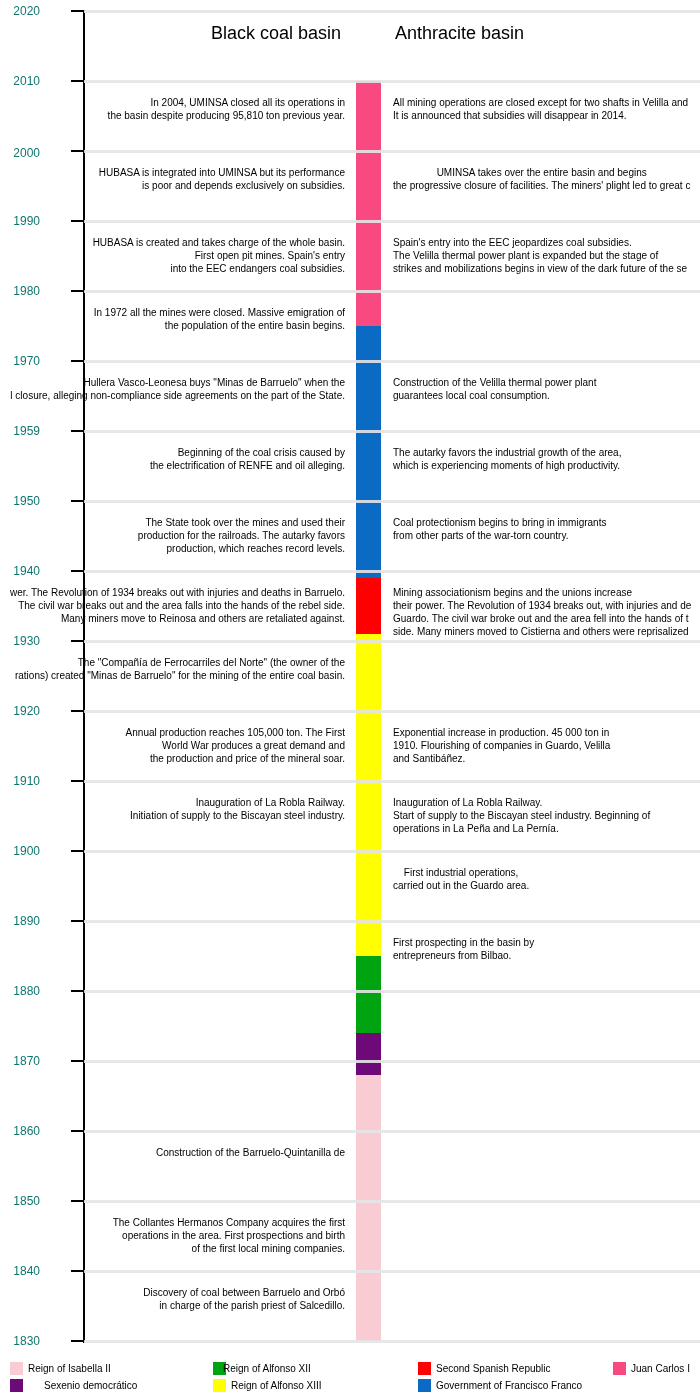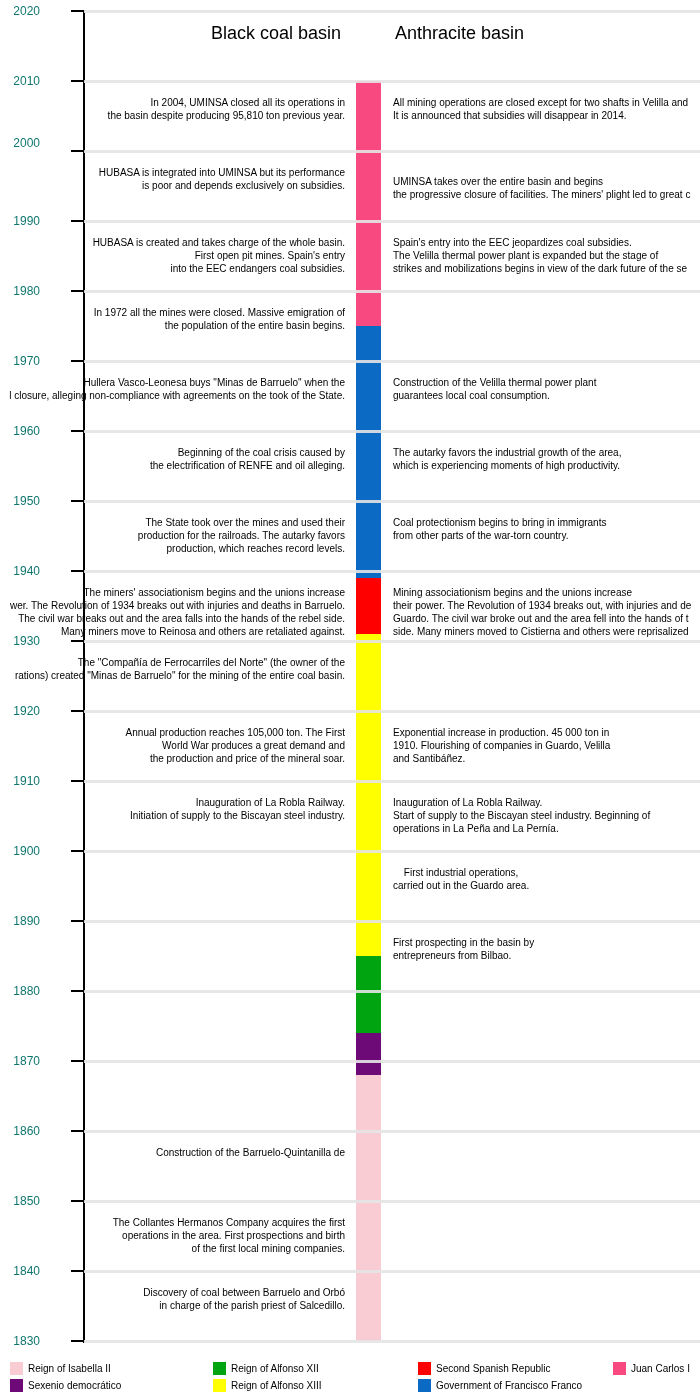--- a/index.html
+++ b/index.html
@@ -26,29 +26,29 @@
 <div id="chart">
   <div class="hdr" style="left:276px;transform:translateX(-50%);">Black coal basin</div>
   <div class="hdr" style="left:395px;">Anthracite basin</div>
   <div id="axis-layer">
       <div class="axis-line" style="left: 83px; top: 10px; height: 1333px;"></div>
       <div class="tick" style="left: 71px; top: 10px;"></div>
       <div class="ticklabel" style="left: 2px; top: 5px;">2020</div>
       <div class="tick" style="left: 71px; top: 80px;"></div>
       <div class="ticklabel" style="left: 2px; top: 75px;">2010</div>
       <div class="tick" style="left: 71px; top: 150px;"></div>
-      <div class="ticklabel" style="left: 2px; top: 137px;">2000</div>
+      <div class="ticklabel" style="left: 2px; top: 147px;">2000</div>
       <div class="tick" style="left: 71px; top: 220px;"></div>
       <div class="ticklabel" style="left: 2px; top: 215px;">1990</div>
       <div class="tick" style="left: 71px; top: 290px;"></div>
       <div class="ticklabel" style="left: 2px; top: 285px;">1980</div>
       <div class="tick" style="left: 71px; top: 360px;"></div>
       <div class="ticklabel" style="left: 2px; top: 355px;">1970</div>
       <div class="tick" style="left: 71px; top: 430px;"></div>
-      <div class="ticklabel" style="left: 2px; top: 425px;">1960</div>
+      <div class="ticklabel" style="left: 2px; top: 425px;">1959</div>
       <div class="tick" style="left: 71px; top: 500px;"></div>
       <div class="ticklabel" style="left: 2px; top: 495px;">1950</div>
       <div class="tick" style="left: 71px; top: 570px;"></div>
       <div class="ticklabel" style="left: 2px; top: 565px;">1940</div>
       <div class="tick" style="left: 71px; top: 640px;"></div>
       <div class="ticklabel" style="left: 2px; top: 635px;">1930</div>
       <div class="tick" style="left: 71px; top: 710px;"></div>
       <div class="ticklabel" style="left: 2px; top: 705px;">1920</div>
       <div class="tick" style="left: 71px; top: 780px;"></div>
       <div class="ticklabel" style="left: 2px; top: 775px;">1910</div>
@@ -113,33 +113,32 @@
         <div class="evline">HUBASA is created and takes charge of the whole basin.</div>
         <div class="evline">First open pit mines. Spain's entry</div>
         <div class="evline">into the EEC endangers coal subsidies.</div>
       </div>
       <div class="event left" style="top: 306px;">
         <div class="evline">In 1972 all the mines were closed. Massive emigration of</div>
         <div class="evline">the population of the entire basin begins.</div>
       </div>
       <div class="event left" style="top: 376px;">
         <div class="evline">Hullera Vasco-Leonesa buys "Minas de Barruelo" when the</div>
-        <div class="evline">l closure, alleging non-compliance with agreements on the took of the State.</div>
+        <div class="evline">l closure, alleging non-compliance side agreements on the part of the State.</div>
       </div>
       <div class="event left" style="top: 446px;">
         <div class="evline">Beginning of the coal crisis caused by</div>
         <div class="evline">the electrification of RENFE and oil alleging.</div>
       </div>
       <div class="event left" style="top: 516px;">
         <div class="evline">The State took over the mines and used their</div>
         <div class="evline">production for the railroads. The autarky favors</div>
         <div class="evline">production, which reaches record levels.</div>
       </div>
       <div class="event left" style="top: 586px;">
-        <div class="evline">The miners' associationism begins and the unions increase</div>
         <div class="evline">wer. The Revolution of 1934 breaks out with injuries and deaths in Barruelo.</div>
         <div class="evline">The civil war breaks out and the area falls into the hands of the rebel side.</div>
         <div class="evline">Many miners move to Reinosa and others are retaliated against.</div>
       </div>
       <div class="event left" style="top: 656px;">
         <div class="evline">The "Compañía de Ferrocarriles del Norte" (the owner of the</div>
         <div class="evline">rations) created "Minas de Barruelo" for the mining of the entire coal basin.</div>
       </div>
       <div class="event left" style="top: 726px;">
         <div class="evline">Annual production reaches 105,000 ton. The First</div>
@@ -159,21 +158,21 @@
         <div class="evline">of the first local mining companies.</div>
       </div>
       <div class="event left" style="top: 1286px;">
         <div class="evline">Discovery of coal between Barruelo and Orbó</div>
         <div class="evline">in charge of the parish priest of Salcedillo.</div>
       </div>
       <div class="event right" style="top: 96px;">
         <div class="evline">All mining operations are closed except for two shafts in Velilla and</div>
         <div class="evline">It is announced that subsidies will disappear in 2014.</div>
       </div>
-      <div class="event right" style="top: 175px;">
+      <div class="event right" style="top: 166px; text-align: center;">
         <div class="evline">UMINSA takes over the entire basin and begins</div>
         <div class="evline">the progressive closure of facilities. The miners' plight led to great c</div>
       </div>
       <div class="event right" style="top: 236px;">
         <div class="evline">Spain's entry into the EEC jeopardizes coal subsidies.</div>
         <div class="evline">The Velilla thermal power plant is expanded but the stage of</div>
         <div class="evline">strikes and mobilizations begins in view of the dark future of the se</div>
       </div>
       <div class="event right" style="top: 376px;">
         <div class="evline">Construction of the Velilla thermal power plant</div>
@@ -209,23 +208,23 @@
       </div>
       <div class="event right" style="top: 936px;">
         <div class="evline">First prospecting in the basin by</div>
         <div class="evline">entrepreneurs from Bilbao.</div>
       </div>
     </div>
   <div id="legend-layer">
       <div class="legend-swatch" style="left: 10px; top: 1362px; background: rgb(248, 204, 210);"></div>
       <div class="legend-label" style="left: 28px; top: 1362px;">Reign of Isabella II</div>
       <div class="legend-swatch" style="left: 10px; top: 1379px; background: rgb(109, 10, 119);"></div>
-      <div class="legend-label" style="left: 28px; top: 1379px;">Sexenio democrático</div>
+      <div class="legend-label" style="left: 44px; top: 1379px;">Sexenio democrático</div>
       <div class="legend-swatch" style="left: 213px; top: 1362px; background: rgb(0, 164, 17);"></div>
-      <div class="legend-label" style="left: 231px; top: 1362px;">Reign of Alfonso XII</div>
+      <div class="legend-label" style="left: 223px; top: 1362px;">Reign of Alfonso XII</div>
       <div class="legend-swatch" style="left: 213px; top: 1379px; background: rgb(255, 255, 0);"></div>
       <div class="legend-label" style="left: 231px; top: 1379px;">Reign of Alfonso XIII</div>
       <div class="legend-swatch" style="left: 418px; top: 1362px; background: rgb(255, 0, 0);"></div>
       <div class="legend-label" style="left: 436px; top: 1362px;">Second Spanish Republic</div>
       <div class="legend-swatch" style="left: 418px; top: 1379px; background: rgb(11, 106, 196);"></div>
       <div class="legend-label" style="left: 436px; top: 1379px;">Government of Francisco Franco</div>
       <div class="legend-swatch" style="left: 613px; top: 1362px; background: rgb(248, 74, 128);"></div>
       <div class="legend-label" style="left: 631px; top: 1362px;">Juan Carlos I</div>
     </div>
 </div>

